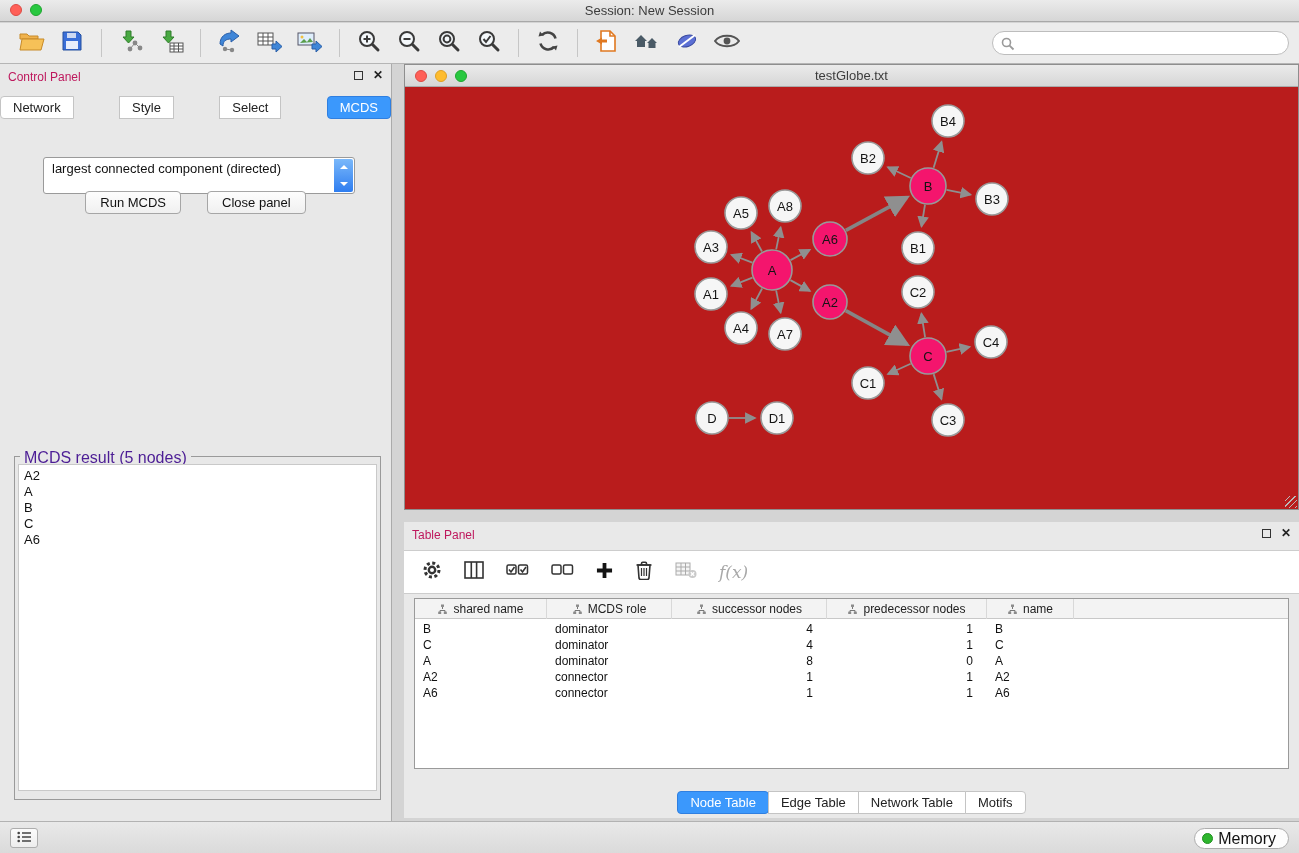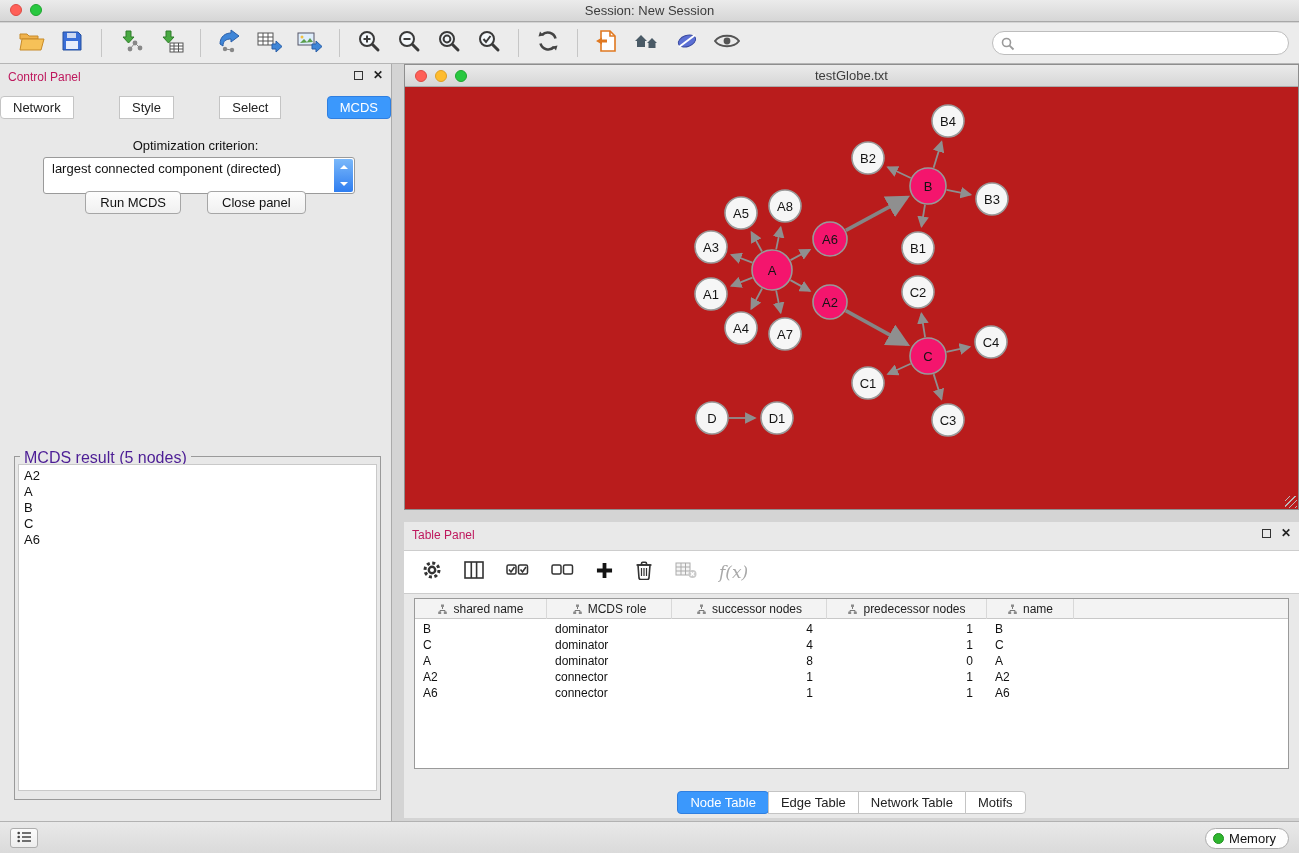--- a/index.html
+++ b/index.html
@@ -100,21 +100,21 @@
 
   
   .statusbar { position:absolute; left:0; top:821px; width:1299px; height:32px;
     background:linear-gradient(#e9e9e9,#dadada); border-top:1px solid #b2b2b2; }
   .sb-left-btn { position:absolute; left:10px; top:6px; width:28px; height:20px;
     background:linear-gradient(#fbfbfb,#ededed); border:1px solid #adadad; border-radius:3px;
     display:flex; align-items:center; justify-content:center; }
   .memory-btn { position:absolute; right:10px; top:6px; height:21px; border:1px solid #adadad;
     border-radius:11px; background:#fdfdfd; display:flex; align-items:center; gap:5px; padding:0 12px 0 7px; }
   .memory-dot { width:11px; height:11px; border-radius:50%; background:#2db52d; border:1px solid #1f8f1f; }
-  .memory-btn span { font-size:13px; color:#111; }
+  .memory-btn span { font-size:16px; color:#111; }
 </style>
 </head>
 <body>
 
 <div id="app">
 
   <div class="titlebar">
     <div class="tl-group">
       <span class="tl red"></span>
       <span class="tl green"></span>
@@ -261,21 +261,20 @@
         <span class="float-btn"></span>
         <span class="close-btn">✕</span>
       </span>
     </div>
     <div class="cp-tabs" id="cp-tabs">
         <div class="cp-tab">Network</div>
         <div class="cp-tab">Style</div>
         <div class="cp-tab">Select</div>
         <div class="cp-tab active">MCDS</div>
       </div>
-    <div class="opt-label">Optimization criterion:</div>
     <div class="dropdown">
       <span class="dd-text">largest connected component (directed)</span>
       <span class="stepper"></span>
     </div>
     <div class="cp-buttons">
       <button class="push-btn">Run MCDS</button>
       <button class="push-btn">Close panel</button>
     </div>
     <div class="mcds-resultbox">
       <span class="resultbox-legend">MCDS result (5 nodes)</span>

